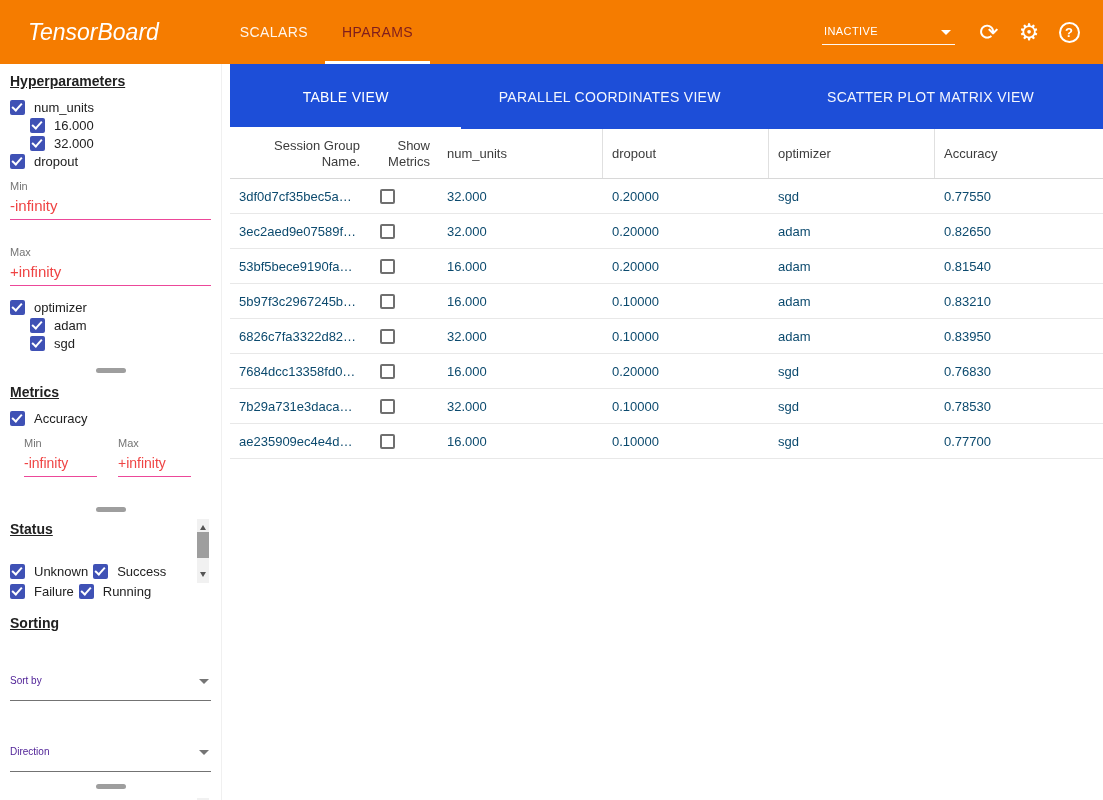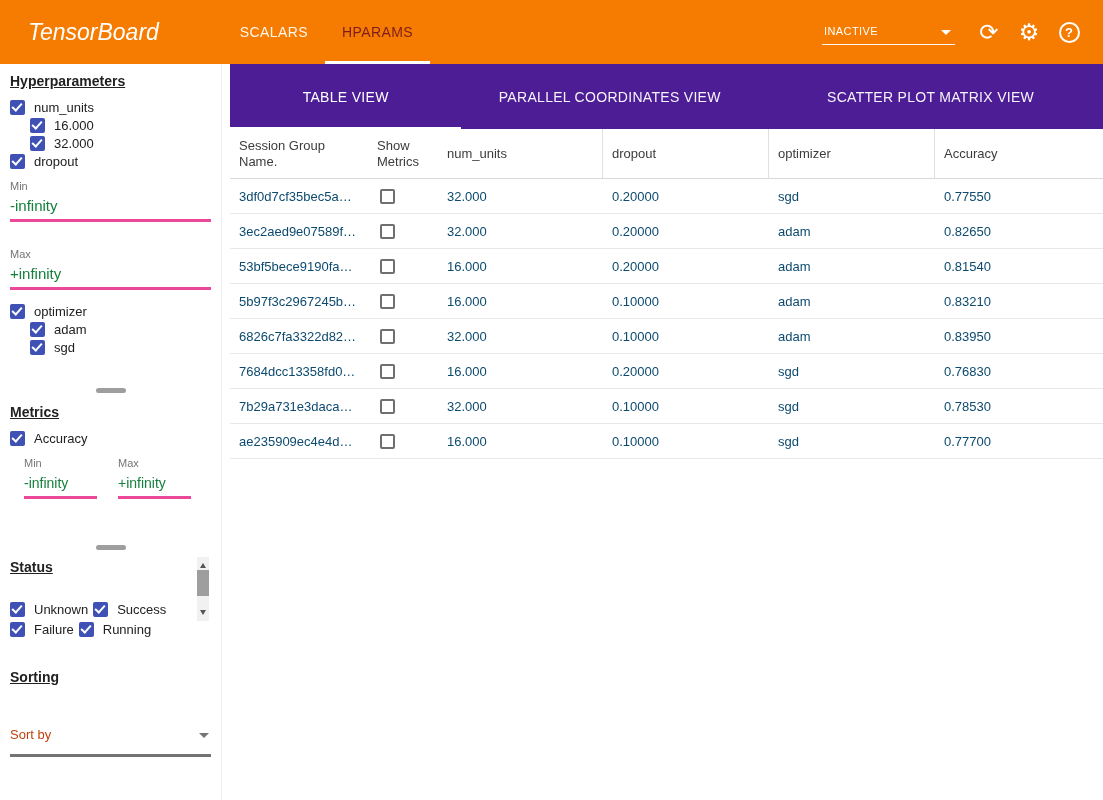--- a/index.html
+++ b/index.html
@@ -15,58 +15,58 @@
   .topbar-right { margin-left:auto; display:flex; align-items:center; padding-right:14px; }
   .status-select { width:133px; border-bottom:1px solid rgba(255,255,255,0.95); color:#fff; font-size:11px; letter-spacing:0.4px; padding:5px 0 7px 2px; position:relative; margin-right:14px; cursor:pointer; }
   .dd-arrow { position:absolute; right:4px; top:10px; width:0; height:0; border:5px solid transparent; }
   .dd-arrow.white { border-top-color:#fff; }
   .icon-btn { background:none; border:none; width:40px; height:40px; cursor:pointer; display:flex; align-items:center; justify-content:center; }
   .glyph { font-size:23px; color:#fff; line-height:1; }
   .help-circle { width:21px; height:21px; border:2px solid #fff; border-radius:50%; font-size:13px; font-weight:bold; color:#fff; display:flex; align-items:center; justify-content:center; }
 
   
   .sidebar { position:absolute; left:0; top:64px; width:222px; height:736px; background:#fff; overflow:hidden; border-right:1px solid #f0f0f0; }
-  .sec { padding:16px 10px; position:relative; }
+  .sec { padding:0 10px; position:relative; }
   .sec-heading { display:inline-block; font-size:14px; font-weight:bold; color:#212121; text-decoration:underline; line-height:16px; }
   .cb-row { display:flex; align-items:center; height:18px; cursor:pointer; }
   .cb-row.child { margin-left:20px; }
   .cb { width:15px; height:15px; border-radius:2px; flex:none; position:relative; }
   .cb.checked { background:#3f51b5; }
   .cb.checked::after { content:""; position:absolute; left:4px; top:1px; width:4px; height:8px; border:solid #fff; border-width:0 2px 2px 0; transform:rotate(42deg); }
   .cb.unchecked { border:2px solid #6f6f6f; background:#fff; }
   .cb-label { font-size:13px; color:#212121; margin-left:9px; white-space:nowrap; }
   .field .flabel { font-size:11px; color:#757575; line-height:13px; }
-  .field .fvalue { font-size:15px; color:#15803d; padding:4px 0 4px; border-bottom:3px solid #ec4899; line-height:18px; }
+  .field .fvalue { font-size:15px; color:#ef4444; padding:4px 0 4px; border-bottom:1px solid #ec4899; line-height:18px; }
   .fields-row { display:flex; gap:21px; padding-left:14px; }
   .fields-row .field { width:73px; }
   .fields-row .fvalue { font-size:14px; }
   .handle { width:30px; height:5px; background:#9e9e9e; border-radius:2.5px; margin-left:auto; margin-right:auto; cursor:row-resize; }
   .status-grid { display:flex; flex-wrap:wrap; width:190px; row-gap:2px; }
   .status-item { display:flex; align-items:center; margin-right:5px; height:18px; cursor:pointer; }
-  .select { position:relative; padding:8px 0 10px 0; border-bottom:3px solid #737373; color:#c2410c; font-size:13px; cursor:pointer; line-height:18px; }
+  .select { position:relative; padding:8px 0 10px 0; border-bottom:1px solid #737373; color:#4c1d95; font-size:10px; cursor:pointer; line-height:18px; }
   .select .dd-arrow-gray { position:absolute; right:2px; top:15px; width:0; height:0; border:5px solid transparent; border-top-color:#757575; }
   .vscroll { position:absolute; right:12px; width:12px; background:#f1f1f1; display:flex; flex-direction:column; align-items:center; }
   .scroll-thumb { width:12px; background:#9e9e9e; flex:none; margin-top:2px; }
   .tri-up { width:0; height:0; border:3.5px solid transparent; border-bottom:5px solid #555; margin-top:3px; }
   .tri-down { width:0; height:0; border:3.5px solid transparent; border-top:5px solid #555; margin-top:auto; margin-bottom:3px; }
 
   .mt6{margin-top:24px}.mt8{margin-top:8px}.mt10{margin-top:10px}.mt12{margin-top:12px}.mt16{margin-top:16px}.mt26{margin-top:26px}
   .mt30{margin-top:30px}.mt32{margin-top:32px}.mt34{margin-top:34px}
   .pt8{padding-top:8px}.pt10{padding-top:10px}.pt14{padding-top:14px}
 
   
   .main { position:absolute; left:230px; top:64px; width:873px; height:736px; background:#fff; }
-  .view-tabs { height:65px; background:#4c1d95; display:flex; }
+  .view-tabs { height:65px; background:#1d4ed8; display:flex; }
   .view-tab { display:flex; align-items:center; justify-content:center; color:rgba(255,255,255,0.95); font-size:14px; letter-spacing:0.3px; cursor:pointer; height:100%; }
   .view-tab:nth-child(1){ width:26.5%; }
   .view-tab:nth-child(2){ width:34%; }
   .view-tab:nth-child(3){ width:39.5%; }
   .view-tab.active { color:#fff; box-shadow:inset 0 -2px 0 #fff; }
 
-  .thead, .trow { display:grid; grid-template-columns:138px 70px 165px 166px 166px 1fr; }
+  .thead, .trow { display:grid; grid-template-columns:138px 70px 165px 166px 166px 1fr;text-align:right; }
   .thead { height:50px; border-bottom:1px solid #d8d8d8; }
   .th { display:flex; align-items:center; padding-left:9px; padding-right:8px; font-size:13px; color:#3c3c3c; line-height:16px; }
   .th.sep { border-right:1px solid #e0e0e0; }
   .trow { height:35px; border-bottom:1px solid #e8e8e8; }
   .td { display:flex; align-items:center; padding-left:9px; font-size:13px; color:#0c4a6e; overflow:hidden; white-space:nowrap; }
   .td.check { padding-left:12px; }
 </style>
 </head>
 <body>
 

